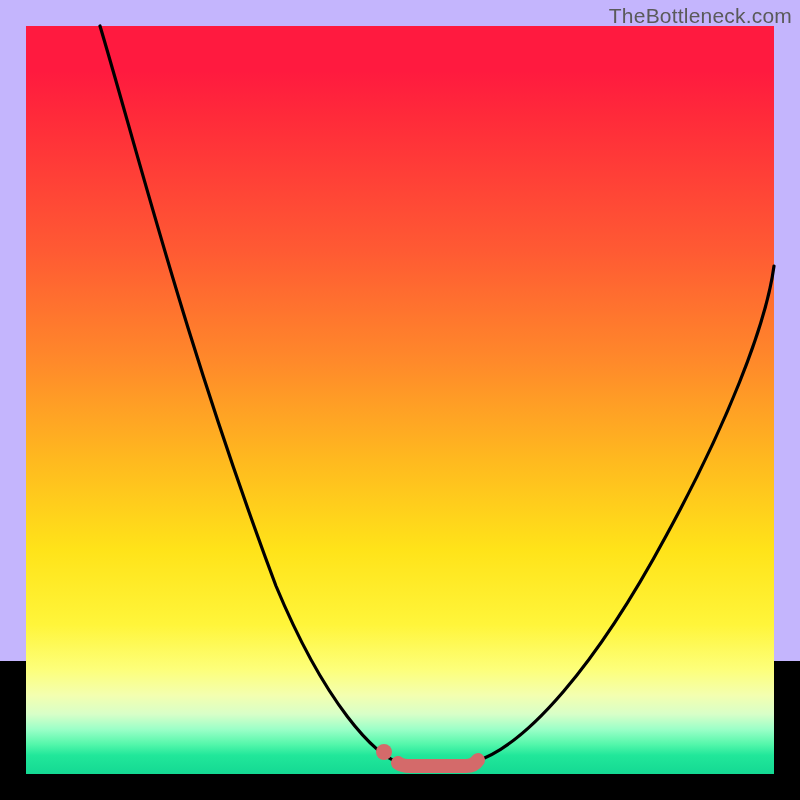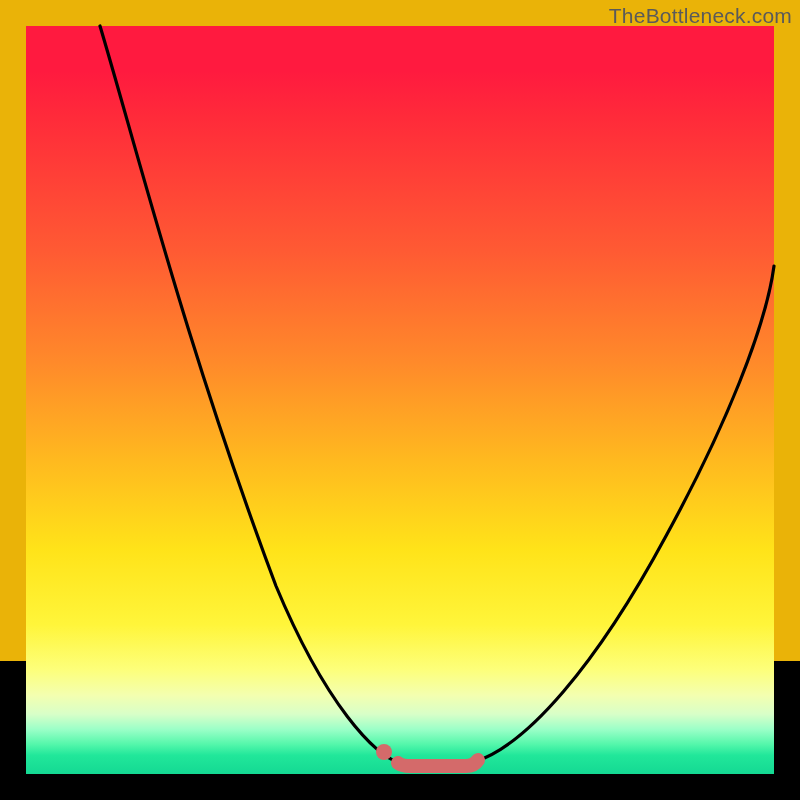--- a/index.html
+++ b/index.html
@@ -10,21 +10,21 @@
     background: #000;
     overflow: hidden;
     font-family: Arial, Helvetica, sans-serif;
   }
   .frame {
     position: absolute;
     left: 0;
     top: 0;
     width: 800px;
     height: 661px;
-    background: #eab308;
+    background: #c4b5fd;
   }
   .plot {
     position: absolute;
     left: 26px;
     top: 26px;
     width: 748px;
     height: 748px;
     background: linear-gradient(to bottom,
       #ff1a3f 0%,
       #ff1a3f 6%,

